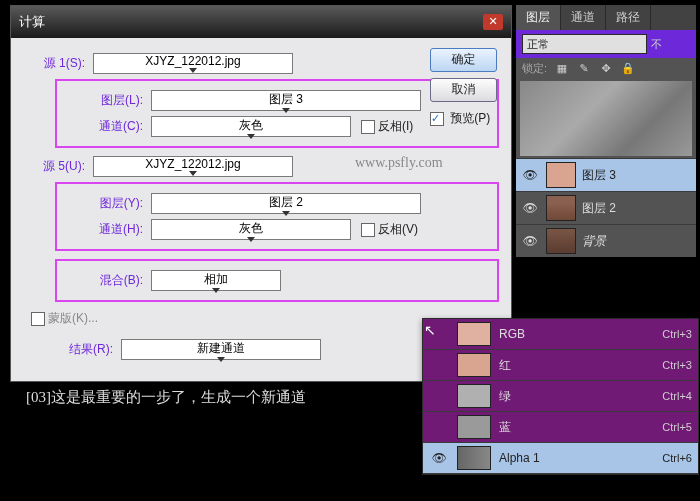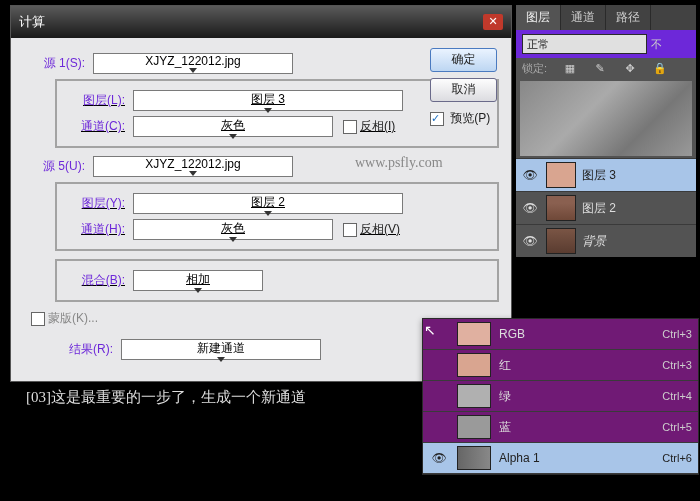--- a/index.html
+++ b/index.html
@@ -78,24 +78,23 @@
 .text-input {
   border: 1px solid #7a7a7a;
   background: #fff;
   height: 19px;
   padding: 0 4px;
   display: flex;
   align-items: center;
   font-size: 12px;
 }
 .red-box {
-  border: 2px solid #a3a3a3;
-  padding: 4px 6px;
+  border: 2px solid #d946ef;
+  padding: 4px 24px;
   margin: 4px 0 8px 0;
-  text-decoration: underline;
 }
 .checkbox {
   width: 12px;
   height: 12px;
   border: 1px solid #666;
   background: #fff;
   display: inline-block;
   margin-right: 3px;
   vertical-align: middle;
 }
@@ -182,21 +181,21 @@
   display: flex;
   align-items: center;
   justify-content: space-between;
   font-size: 11px;
   color: #222;
 }
 .lock-row {
   padding: 3px 6px;
   display: flex;
   align-items: center;
-  gap: 16px;
+  gap: 8px;
   color: #aaa;
   font-size: 11px;
 }
 .lock-icon {
   width: 14px;
   height: 14px;
   display: inline-flex;
   align-items: center;
   justify-content: center;
   color: #ccc;

